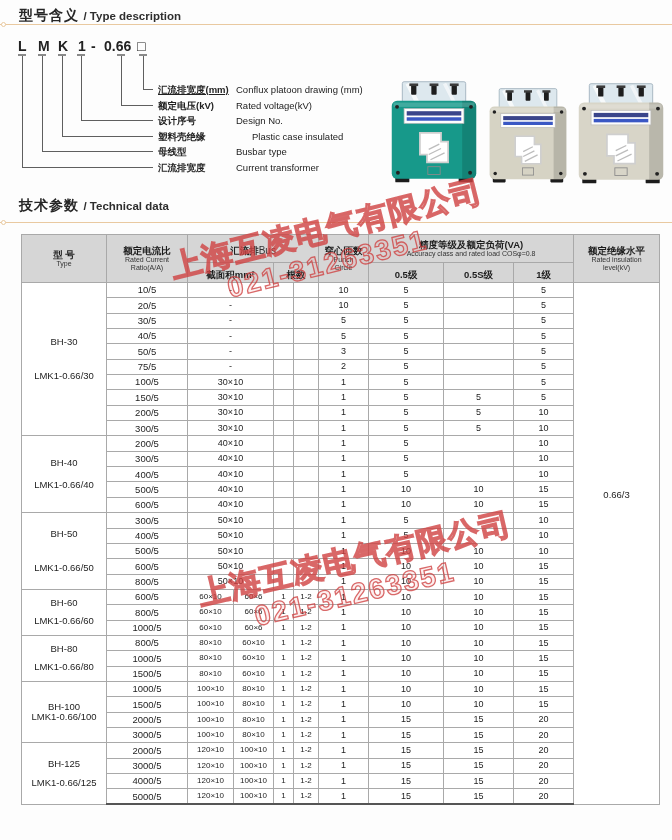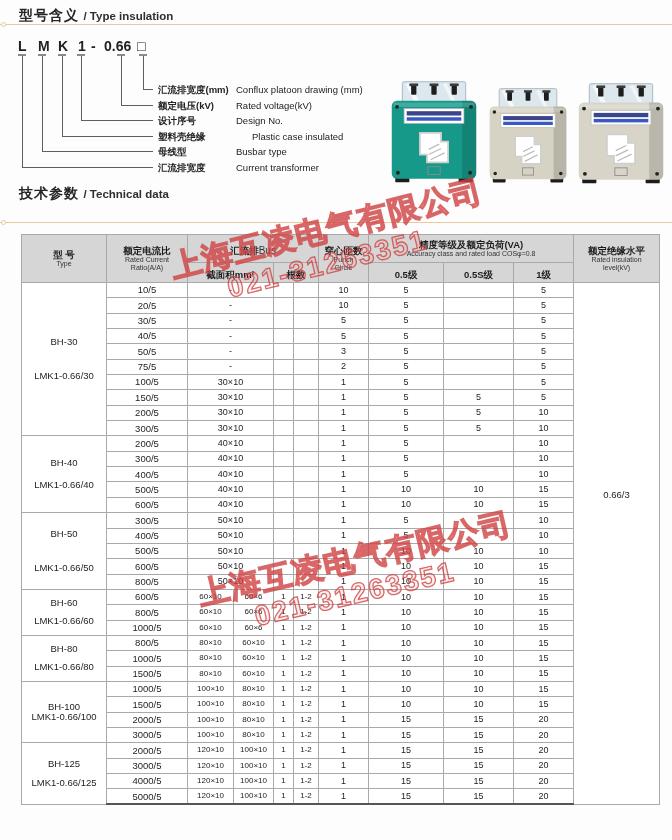--- a/index.html
+++ b/index.html
@@ -56,42 +56,42 @@
   .wm2 { left:198px; top:538px; transform:rotate(-13deg); }
   .wm-company { font-size:31px; letter-spacing:1px; }
   .wm-phone { font-size:28px; letter-spacing:2px; margin:-3px 0 0 50px; }
 </style>
 </head>
 <body>
 
 <div class="sec-heading" style="top:6px">
   <span class="zh">型号含义</span>
   <span class="sep"> / </span>
-  <span class="en">Type insulation</span>
+  <span class="en">Type description</span>
 </div>
 <div class="rule" style="top:24px">
     <span class="dot"></span>
   </div>
 
 <div id="model-diagram">
     <span class="model-char" style="left: 18px;">L</span>
     <span class="model-char" style="left: 38px;">M</span>
     <span class="model-char" style="left: 58px;">K</span>
     <span class="model-char" style="left: 78px;">1</span>
     <span class="model-char" style="left: 91px;">-</span>
     <span class="model-char" style="left: 104px;">0.66</span>
     <span class="model-char" style="left: 137px;">□</span>
     <span class="char-tick" style="left: 18px;"></span>
     <span class="char-tick" style="left: 38px;"></span>
     <span class="char-tick" style="left: 58px;"></span>
     <span class="char-tick" style="left: 77px;"></span>
     <span class="char-tick" style="left: 117px;"></span>
     <span class="char-tick" style="left: 139px;"></span>
     <div class="connector-line" style="left: 143px; top: 56px; width: 10px; height: 34px;"></div>
-    <div class="model-label-zh" style="top: 84px;">汇流排宽度(mm)</div>
+    <div class="model-label-zh" style="top: 84px; text-decoration: underline;">汇流排宽度(mm)</div>
     <div class="model-label-en" style="top: 84px;">Conflux platoon drawing (mm)</div>
     <div class="connector-line" style="left: 121px; top: 56px; width: 32px; height: 50px;"></div>
     <div class="model-label-zh" style="top: 100px;">额定电压(kV)</div>
     <div class="model-label-en" style="top: 100px;">Rated voltage(kV)</div>
     <div class="connector-line" style="left: 81px; top: 56px; width: 72px; height: 65px;"></div>
     <div class="model-label-zh" style="top: 115px;">设计序号</div>
     <div class="model-label-en" style="top: 115px;">Design No.</div>
     <div class="connector-line" style="left: 62px; top: 56px; width: 91px; height: 81px;"></div>
     <div class="model-label-zh" style="top: 131px;">塑料壳绝缘</div>
     <div class="model-label-en" style="top: 131px; padding-left: 16px;">Plastic case insulated</div>
@@ -198,21 +198,21 @@
      <g fill="#222">
         <circle cx="8" cy="31" r="2.2"></circle>
         <circle cx="92" cy="31" r="2.2"></circle>
         <circle cx="9" cy="107" r="2.2"></circle>
         <circle cx="91" cy="107" r="2.2"></circle>
       </g>
      <rect x="43" y="100" width="14" height="9" fill="none" stroke="#8a8a8a" stroke-width="1"></rect>
     </svg>
   </div>
 
-<div class="sec-heading" style="top:184px">
+<div class="sec-heading" style="top:196px">
   <span class="zh">技术参数</span>
   <span class="sep"> / </span>
   <span class="en">Technical data</span>
 </div>
 <div class="rule" style="top:222px">
     <span class="dot"></span>
   </div>
 
 <div class="tbl-wrap">
 <table>

